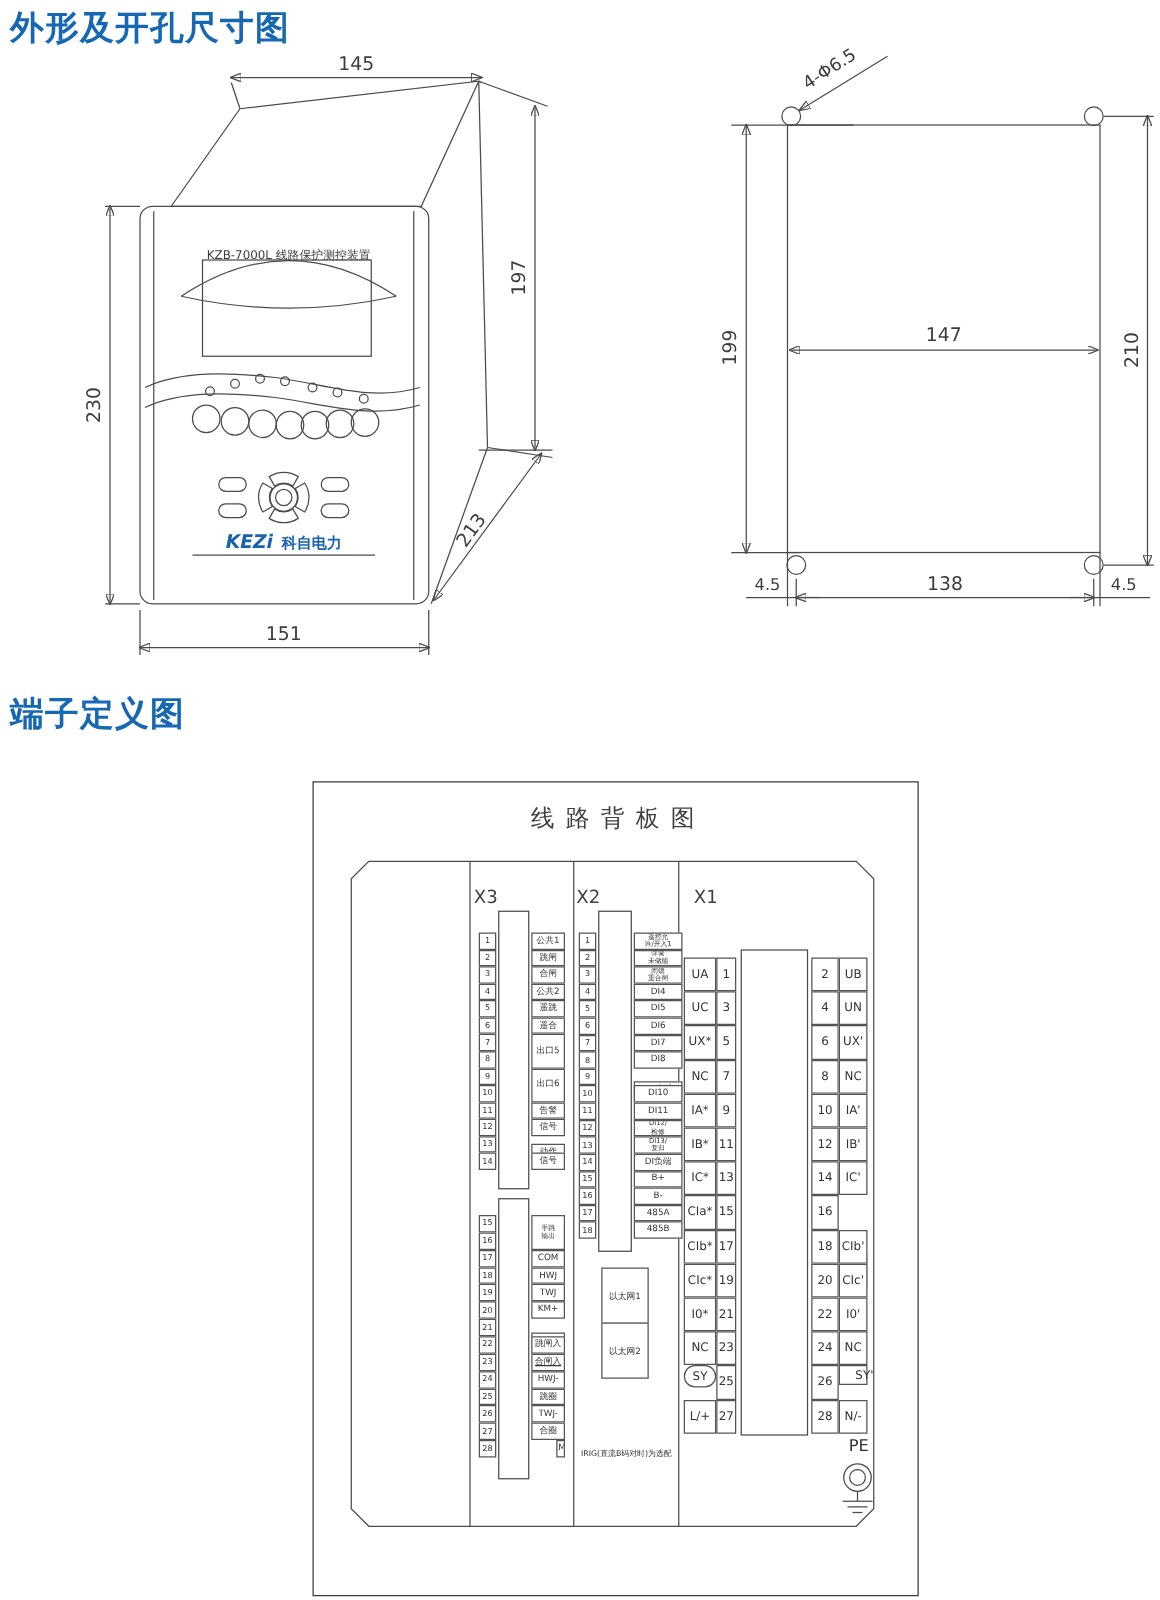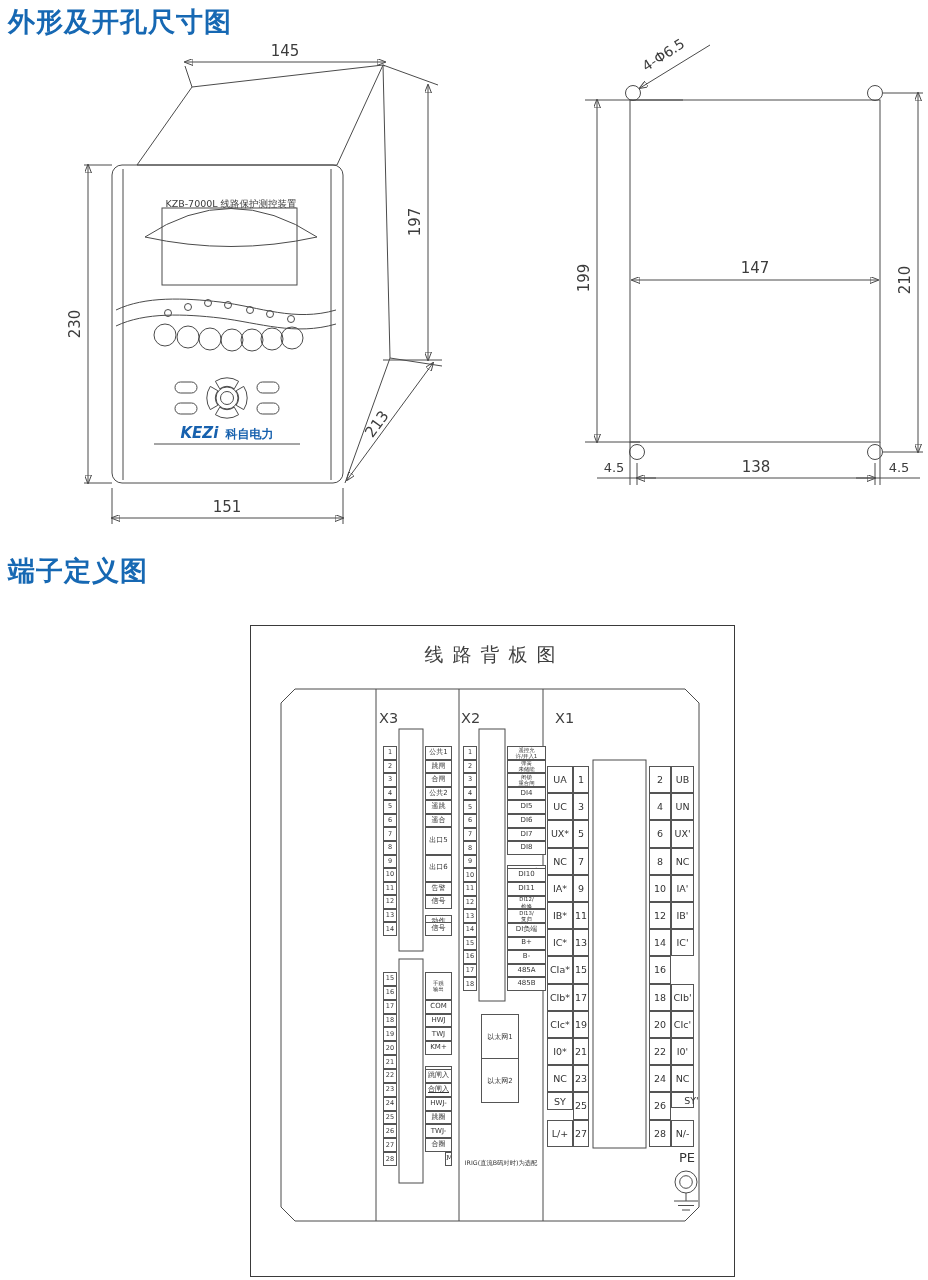--- a/index.html
+++ b/index.html
@@ -387,21 +387,21 @@
         </div>
         <div class="x1row" style="top: 272px; width: 100%;">
           <div class="pc" style="height: 27.2px; width: 26px;">I0*</div>
           <div class="pc" style="height: 27.2px; width: calc(100% - 26px);">21</div>
         </div>
         <div class="x1row" style="top: 299.2px; width: 100%;">
           <div class="pc" style="height: 27.2px; width: 26px;">NC</div>
           <div class="pc" style="height: 27.2px; width: calc(100% - 26px);">23</div>
         </div>
         <div class="x1row" style="top: 326.4px; width: 100%;">
-          <div class="pc" style="height: 18px; width: 26px;">SY</div>
+          <div class="pc" style="height: 18px; width: 26px; border-radius: 10px;">SY</div>
           <div class="pc" style="height: 27.2px; width: calc(100% - 26px);">25</div>
         </div>
         <div class="x1row" style="top: 353.6px; width: 100%;">
           <div class="pc" style="height: 27.2px; width: 26px;">L/+</div>
           <div class="pc" style="height: 27.2px; width: calc(100% - 26px);">27</div>
         </div>
       </div>
     <div id="x1R" class="termcol" style="left:398px;top:140px;width:45px;">
         <div class="x1row" style="top: 0px; width: 100%;">
           <div class="pc" style="height: 27.2px; width: 22px;">2</div>

